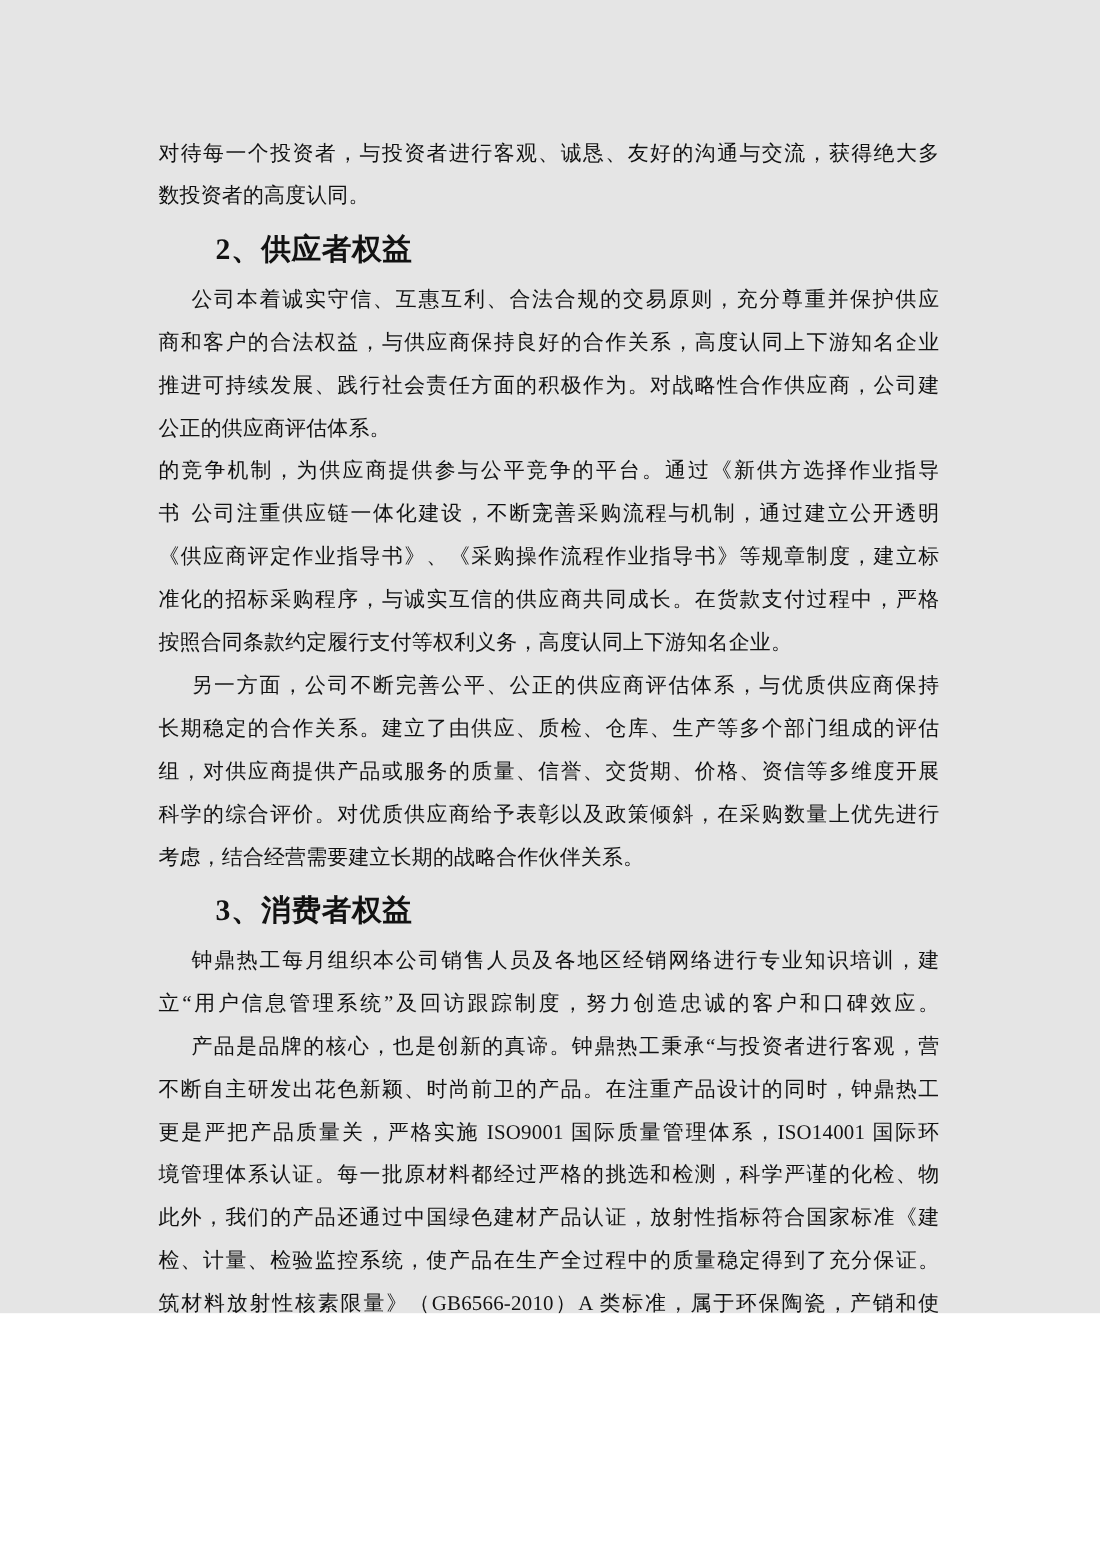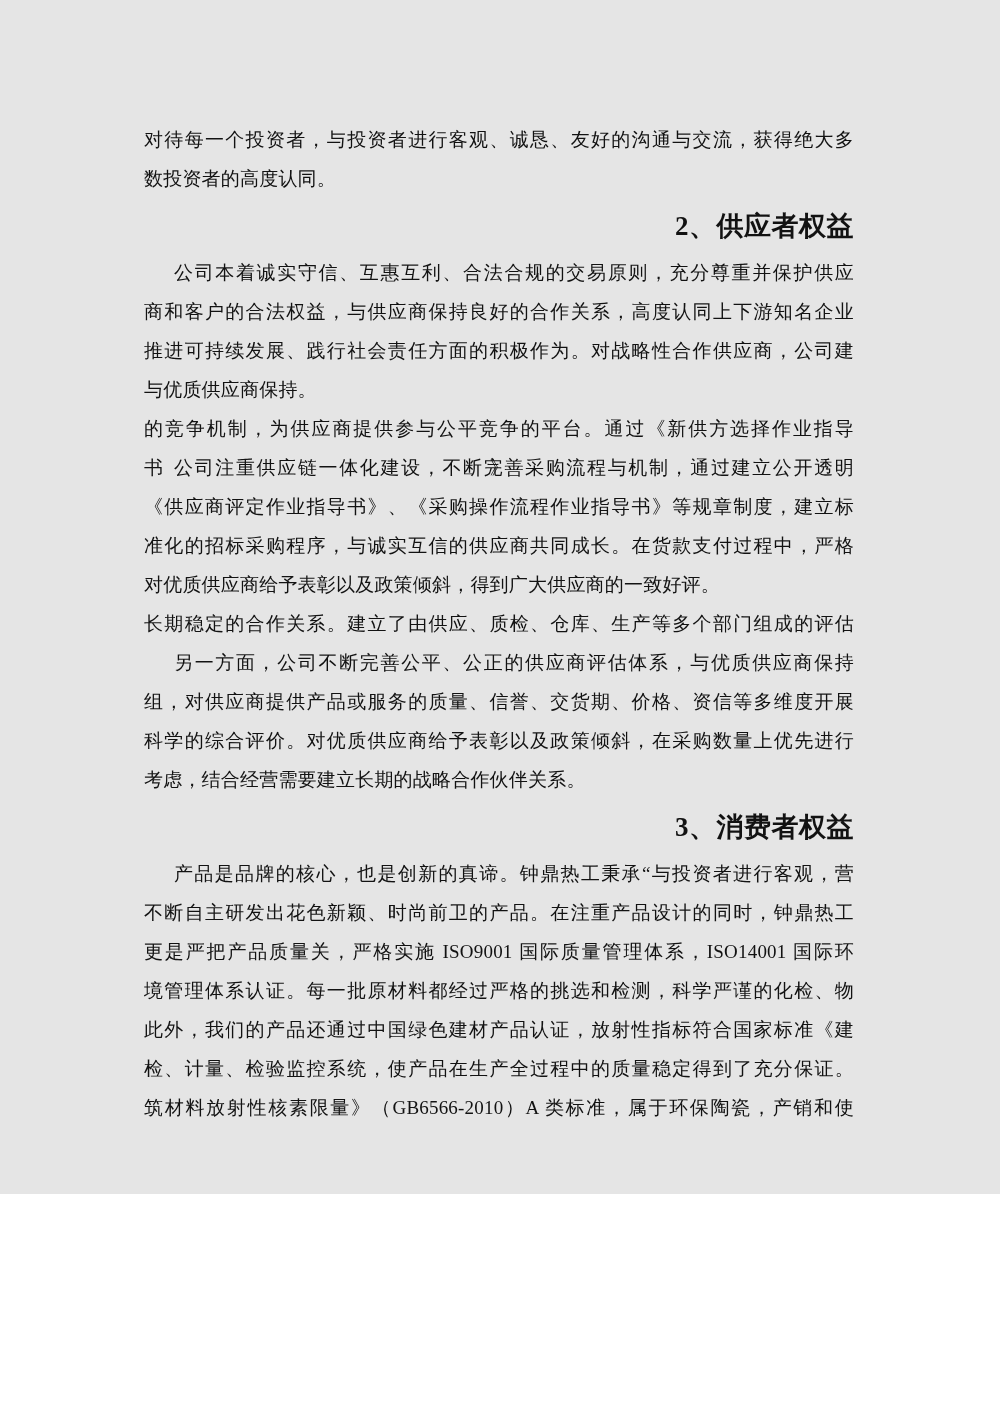--- a/index.html
+++ b/index.html
@@ -44,21 +44,20 @@
     text-indent: 30px;
   }
   .heading {
     font-size: 27px;
     font-weight: bold;
     line-height: 39px;
     height: 39px;
     margin: 9px 0 7px 0;
     padding-left: 52px;
     letter-spacing: 0.5px;
-    text-align: right;
   }
   .footer {
     position: absolute;
     top: 1305px;
     left: 0;
     width: 1000px;
     text-align: center;
     font-size: 17px;
     line-height: 26px;
     color: #121212;
@@ -71,37 +70,41 @@
   <div class="page-body">
       <div class="para">
         <div class="line j">对待每一个投资者，与投资者进行客观、诚恳、友好的沟通与交流，获得绝大多</div>
         <div class="line">数投资者的高度认同。</div>
       </div>
       <div class="heading">2、供应者权益</div>
       <div class="para">
         <div class="line j indent">公司本着诚实守信、互惠互利、合法合规的交易原则，充分尊重并保护供应</div>
         <div class="line j">商和客户的合法权益，与供应商保持良好的合作关系，高度认同上下游知名企业</div>
         <div class="line j">推进可持续发展、践行社会责任方面的积极作为。对战略性合作供应商，公司建</div>
-        <div class="line">与优质供应商保持。</div>
+        <div class="line">公正的供应商评估体系。</div>
       </div>
       <div class="para">
         <div class="line j">的竞争机制，为供应商提供参与公平竞争的平台。通过《新供方选择作业指导书》、</div>
         <div class="line j indent">公司注重供应链一体化建设，不断完善采购流程与机制，通过建立公开透明</div>
         <div class="line j">《供应商评定作业指导书》、《采购操作流程作业指导书》等规章制度，建立标</div>
         <div class="line j">准化的招标采购程序，与诚实互信的供应商共同成长。在货款支付过程中，严格</div>
-        <div class="line">对优质供应商给予表彰以及政策倾斜，得到广大供应商的一致好评。</div>
+        <div class="line">按照合同条款约定履行支付等权利义务，高度认同上下游知名企业。</div>
       </div>
       <div class="para">
+        <div class="line j indent">另一方面，公司不断完善公平、公正的供应商评估体系，与优质供应商保持</div>
         <div class="line j">长期稳定的合作关系。建立了由供应、质检、仓库、生产等多个部门组成的评估</div>
-        <div class="line j indent">另一方面，公司不断完善公平、公正的供应商评估体系，与优质供应商保持</div>
         <div class="line j">组，对供应商提供产品或服务的质量、信誉、交货期、价格、资信等多维度开展</div>
         <div class="line j">科学的综合评价。对优质供应商给予表彰以及政策倾斜，在采购数量上优先进行</div>
         <div class="line">考虑，结合经营需要建立长期的战略合作伙伴关系。</div>
       </div>
       <div class="heading">3、消费者权益</div>
+      <div class="para">
+        <div class="line j indent">钟鼎热工每月组织本公司销售人员及各地区经销网络进行专业知识培训，建</div>
+        <div class="line j">立“用户信息管理系统”及回访跟踪制度，努力创造忠诚的客户和口碑效应。</div>
+      </div>
       <div class="para">
         <div class="line j indent">产品是品牌的核心，也是创新的真谛。钟鼎热工秉承“与投资者进行客观，营</div>
         <div class="line j">不断自主研发出花色新颖、时尚前卫的产品。在注重产品设计的同时，钟鼎热工</div>
         <div class="line j">更是严把产品质量关，严格实施 ISO9001 国际质量管理体系，ISO14001 国际环</div>
         <div class="line j">境管理体系认证。每一批原材料都经过严格的挑选和检测，科学严谨的化检、物</div>
         <div class="line j">此外，我们的产品还通过中国绿色建材产品认证，放射性指标符合国家标准《建</div>
         <div class="line j">检、计量、检验监控系统，使产品在生产全过程中的质量稳定得到了充分保证。</div>
         <div class="line j">筑材料放射性核素限量》（GB6566-2010）A 类标准，属于环保陶瓷，产销和使</div>
       </div>
     </div>

